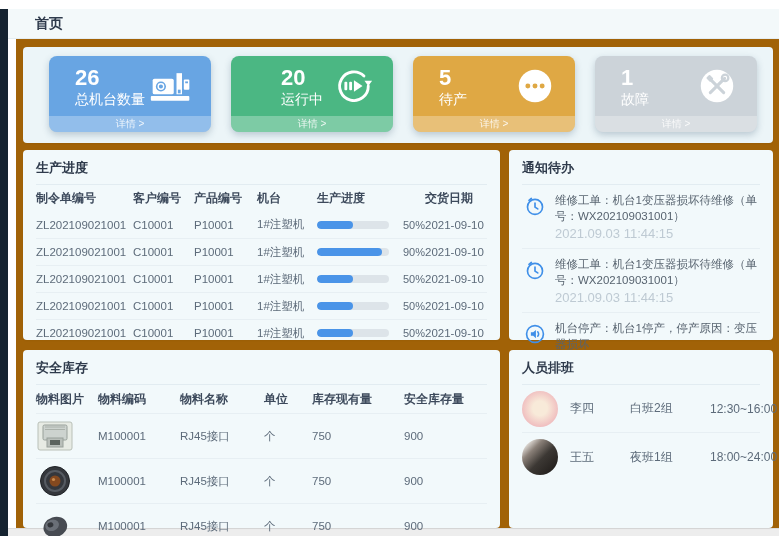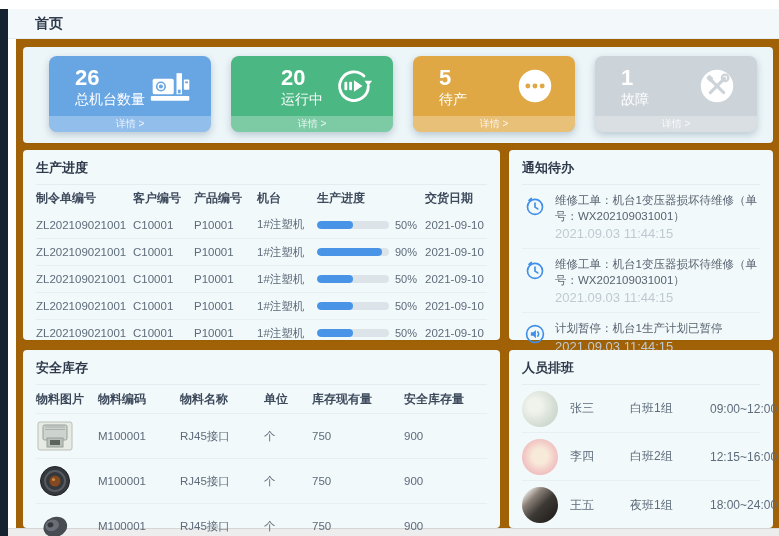--- a/index.html
+++ b/index.html
@@ -34,21 +34,21 @@
   .p-inventory  { left:7px;  top:311px; width:477px; height:178px; }
   .p-schedule   { left:493px; top:311px; width:264px; height:178px; }
 
   
   .prod-grid { display:grid; grid-template-columns:97px 61px 63px 60px 108px 64px; align-items:center; }
   .prod-head { height:26px; }
   .prod-head > div { font-size:12px; font-weight:bold; color:#3d4a5c; }
   .prod-row { height:27px; border-top:1px solid #e7eff3; }
   .prod-row:first-of-type { border-top:none; }
   .prod-row > div { font-size:11.5px; color:#5d6b7a; white-space:nowrap; }
-  .prog-cell { display:flex; align-items:center; gap:6px; }
+  .prog-cell { display:flex; align-items:center; gap:14px; }
   .bar-track { width:72px; height:8px; background:#dde4e9; border-radius:4px; overflow:hidden; }
   .bar-fill { height:100%; background:#4a94e8; border-radius:4px; }
   .prog-pct { font-size:11px; color:#5d6b7a; }
 
   
   .notify-item { display:flex; gap:9px; padding:8px 0 7px 2px; border-bottom:1px solid #e7eff3; cursor:pointer;justify-content:space-between; }
   .notify-item:last-child { border-bottom:none; }
   .n-icon { flex:0 0 22px; width:22px; height:22px; margin-top:2px; }
   .n-body { flex:1; }
   .n-text { font-size:11.5px; color:#57636f; line-height:1.35; }
@@ -273,20 +273,31 @@
               <div class="n-time">2021.09.03 11:44:15</div>
             </span>
           </div>
           <div class="notify-item">
             <span class="n-icon"><svg width="22" height="22" viewBox="0 0 24 24">
                 <circle cx="12" cy="12" r="9.2" fill="none" stroke="#3f8fe8" stroke-width="1.8"></circle>
                 <polygon points="7.5,10 10,10 13,7.5 13,16.5 10,14 7.5,14" fill="#3f8fe8"></polygon>
                 <path d="M15 9.5a4 4 0 0 1 0 5" fill="none" stroke="#3f8fe8" stroke-width="1.6" stroke-linecap="round"></path>
               </svg></span>
             <span class="n-body">
+              <div class="n-text">机台停产：机台1停产，停产原因：变压器损坏</div>
+              <div class="n-time">2021.09.03 11:44:15</div>
+            </span>
+          </div>
+          <div class="notify-item">
+            <span class="n-icon"><svg width="22" height="22" viewBox="0 0 24 24">
+                <circle cx="12" cy="12" r="9.2" fill="none" stroke="#3f8fe8" stroke-width="1.8"></circle>
+                <polygon points="7.5,10 10,10 13,7.5 13,16.5 10,14 7.5,14" fill="#3f8fe8"></polygon>
+                <path d="M15 9.5a4 4 0 0 1 0 5" fill="none" stroke="#3f8fe8" stroke-width="1.6" stroke-linecap="round"></path>
+              </svg></span>
+            <span class="n-body">
               <div class="n-text">计划暂停：机台1生产计划已暂停</div>
               <div class="n-time">2021.09.03 11:44:15</div>
             </span>
           </div>
         </div>
     </div>
 
     <div class="panel p-inventory">
       <div class="panel-title">安全库存</div>
       <div class="inv-grid inv-head">
@@ -346,33 +357,25 @@
             <div>900</div>
           </div>
         </div>
     </div>
 
     <div class="panel p-schedule">
       <div class="panel-title">人员排班</div>
       <div id="sch-rows">
           <div class="sch-row">
             <div>
-              <span class="avatar avatar-1" style="display:block"></span>
-            </div>
-            <div>张三</div>
-            <div>白班1组</div>
-            <div>09:00~12:00</div>
-          </div>
-          <div class="sch-row">
-            <div>
               <span class="avatar avatar-2" style="display:block"></span>
             </div>
             <div>李四</div>
             <div>白班2组</div>
-            <div>12:15~16:00</div>
+            <div>12:30~16:00</div>
           </div>
           <div class="sch-row">
             <div>
               <span class="avatar avatar-3" style="display:block"></span>
             </div>
             <div>王五</div>
             <div>夜班1组</div>
             <div>18:00~24:00</div>
           </div>
         </div>

